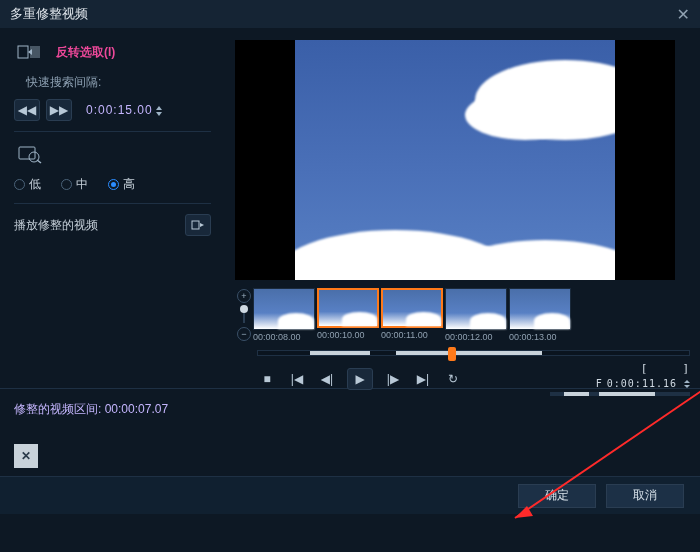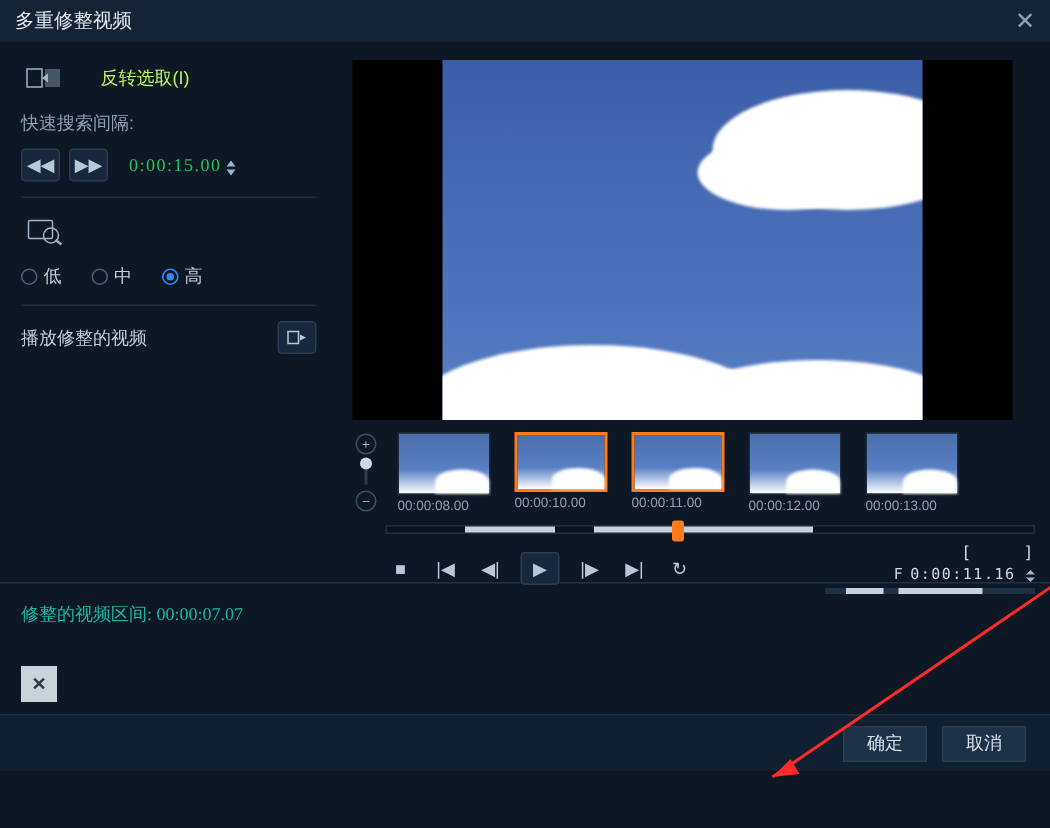--- a/index.html
+++ b/index.html
@@ -4,69 +4,69 @@
 <style>
 * { box-sizing: border-box; margin: 0; padding: 0; }
 body { width: 700px; height: 552px; background: #0d1824; color: #c5cfd8; font-family: "Microsoft YaHei", Arial, sans-serif; font-size: 12px; overflow: hidden; }
 .titlebar { height: 28px; background: #152434; display: flex; align-items: center; padding: 0 10px; justify-content: space-between; }
 .titlebar .title { font-size: 13px; color: #e0e6ec; }
 .close { color: #8fa0b0; font-size: 16px; cursor: pointer; }
 .main { display: flex; height: 356px; }
 .sidebar { width: 225px; padding: 12px 14px 0; }
 .side-row { display: flex; align-items: center; margin-bottom: 10px; }
 .iconbox { width: 30px; height: 24px; display: flex; align-items: center; justify-content: center; color: #9fb4c6; flex-shrink: 0; }
-.side-label { margin-left: 23px; color: #bef264; }
-.section-label { color: #8da0b2; margin: 10px 0 8px; }
+.side-label { margin-left: 12px; color: #ec4899; font-weight: bold; }
+.section-label { color: #8da0b2; margin: 10px 12px 8px; }
 .divider { border: none; border-top: 1px solid #1e3044; margin: 10px 0; }
 .small-btn { width: 26px; height: 22px; background: #18283a; border: 1px solid #2a3d52; border-radius: 3px; display: flex; align-items: center; justify-content: center; color: #b8c8d6; cursor: pointer; }
 .btnrow { display: flex; gap: 6px; align-items: center; }
-.timebox { margin-left: 8px; font-family: Liberation Serif, serif; letter-spacing: 1px; color: #22c55e; display: flex; align-items: flex-end; }
+.timebox { margin-left: 8px; font-family: Liberation Sans, sans-serif; letter-spacing: 1px; color: #c4b5fd; display: flex; align-items: flex-end; }
 .spinner { display: flex; flex-direction: column; margin-left: 3px; }
 .spinarrow { width: 0; height: 0; border-left: 3px solid transparent; border-right: 3px solid transparent; margin: 1px 0; cursor: pointer; }
 .radios { display: flex; gap: 20px; align-items: center; }
 .radio { display: flex; align-items: center; gap: 4px; cursor: pointer; }
 .rcirc { width: 11px; height: 11px; border: 1px solid #4a6278; border-radius: 50%; display: flex; align-items: center; justify-content: center; }
 .rcirc.sel { border-color: #2b8cff; }
 .rdot { width: 5px; height: 5px; background: #2b8cff; border-radius: 50%; }
 .chkbox { width: 11px; height: 11px; border: 1px solid #4a6278; margin-right: 5px; flex-shrink: 0; }
 .preview-area { flex: 1; padding: 12px 10px 0 10px; position: relative; }
 .video { width: 440px; height: 240px; background: #000; display: flex; align-items: center; justify-content: center; }
 .sky { width: 320px; height: 240px; background: linear-gradient(180deg,#3a5fa8 0%,#4a70b8 55%, #5880c4 100%); position: relative; overflow: hidden; }
 .cloud { position: absolute; background: #fff; border-radius: 50%; filter: blur(1px); }
 .timeline-wrap { display: flex; align-items: center; margin-top: 8px; }
 .zoomcol { display: flex; flex-direction: column; align-items: center; gap: 4px; width: 18px; }
 .zbtn { width: 14px; height: 14px; border: 1px solid #3a5068; border-radius: 50%; color: #9fb4c6; font-size: 9px; display: flex; align-items: center; justify-content: center; cursor: pointer; }
 .zslider { width: 2px; height: 16px; background: #2a3d52; position: relative; }
 .zthumb { width: 8px; height: 8px; background: #cfd9e2; border-radius: 50%; position: absolute; left: -3px; top: -2px; }
-.thumbs { display: flex; gap: 16px; flex: 1; margin-left: 12px;}
+.thumbs { display: flex; gap: 2px; flex: 1; margin-left: 0;}
 .thumb { width: 62px; }
 .thumb-img { height: 42px; background: linear-gradient(180deg,#4a6faa 0%,#5880c4 60%,#fff 100%); position: relative; border: 1px solid #1a2a3c; }
 .thumb-img.sel { border: 2px solid #ff7a1a; height: 40px; }
 .thumb-time { font-size: 9px; color: #8fa0b0; text-align: left; margin-top: 2px; }
 .scrubber { height: 6px; background: #0a141f; margin: 8px 0 6px 22px; position: relative; border: 1px solid #1e3044;}
 .scrub-seg { position: absolute; top: 0; bottom: 0; background: #c8d2da; }
 .scrub-handle { position: absolute; top: -4px; width: 8px; height: 14px; background: #ff7a1a; border-radius: 2px; }
 .controls { display: flex; align-items: center; gap: 10px; margin-left: 22px; }
 .ctrl { width: 20px; height: 20px; display: flex; align-items: center; justify-content: center; color: #b8c8d6; cursor: pointer; }
 .ctrl.play { width: 26px; height: 22px; border: 1px solid #2a3d52; background: #18283a; border-radius: 3px; }
 .time-readout { font-family: monospace; font-size: 10px; color: #cfd9e2; letter-spacing: 1px; margin-left: auto; display:flex; flex-direction:column; align-items:flex-end; gap:3px;}
 .brackets { display: flex; gap: 34px; font-size: 11px; color: #cfd9e2; }
 .miniscrub { width: 140px; height: 4px; background: #1e3044; position: relative; }
 .miniscrub .seg{ position:absolute; top:0;bottom:0; background:#c8d2da;}
 .bottom { padding: 8px 14px; }
-.region-label { color: #14b8a6; margin-bottom: 8px; font-family: Liberation Serif, serif; }
+.region-label { color: #c4b5fd; margin-bottom: 8px; }
 .clips { display: flex; gap: 14px; align-items: flex-start; }
 .delbtn { width: 24px; height: 24px; background: #c8d2da; color: #2a3a4a; display: flex; align-items: center; justify-content: center; font-weight: bold; cursor: pointer; margin-top: 18px;}
 .clip { width: 86px; }
 .clip-img { height: 56px; background: linear-gradient(180deg,#4a6faa 0%,#5880c4 60%,#e8eef6 100%); border: 1px solid #1a2a3c; position: relative; }
 .clip.active .clip-img { border: 2px solid #ff7a1a; }
 .clip-time { font-size: 10px; text-align: center; margin-top: 3px; color: #8fa0b0; }
 .clip.active .clip-time { background: #ff7a1a; color: #fff; padding: 1px 0; }
 .footer { height: 38px; background: #102030; display: flex; justify-content: flex-end; align-items: center; gap: 10px; padding: 0 16px; border-top: 1px solid #1e3044;}
-.fbtn { width: 56px; height: 24px; background: #1c3046; border: 1px solid #2a3d52; color: #d6e0e8; display: flex; align-items: center; justify-content: center; cursor: pointer; font-size: 12px;}
+.fbtn { width: 78px; height: 24px; background: #1c3046; border: 1px solid #2a3d52; color: #d6e0e8; display: flex; align-items: center; justify-content: center; cursor: pointer; font-size: 12px;}
 .arrow-overlay { position: absolute; pointer-events: none; }
 </style>
 </head>
 <body>
 
 <div class="titlebar">
   <span class="title">多重修整视频</span>
   <span class="close">✕</span>
 </div>
 

